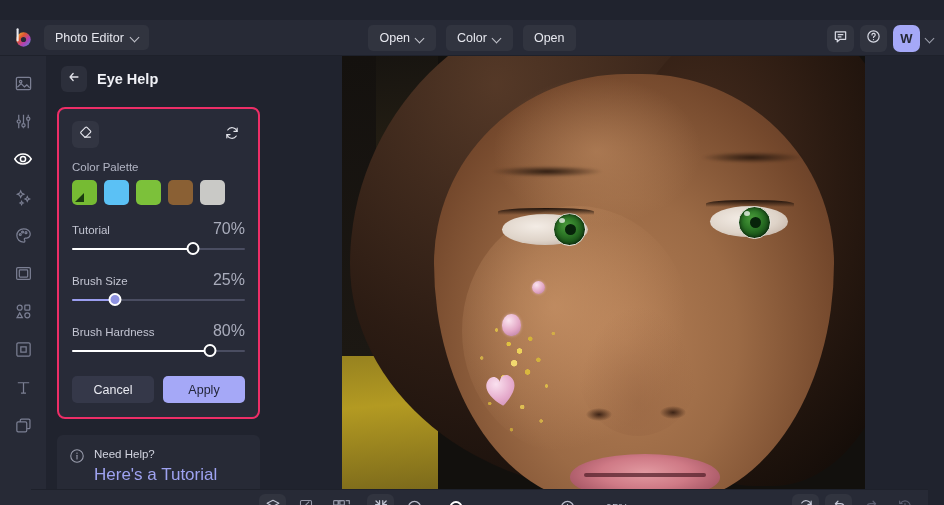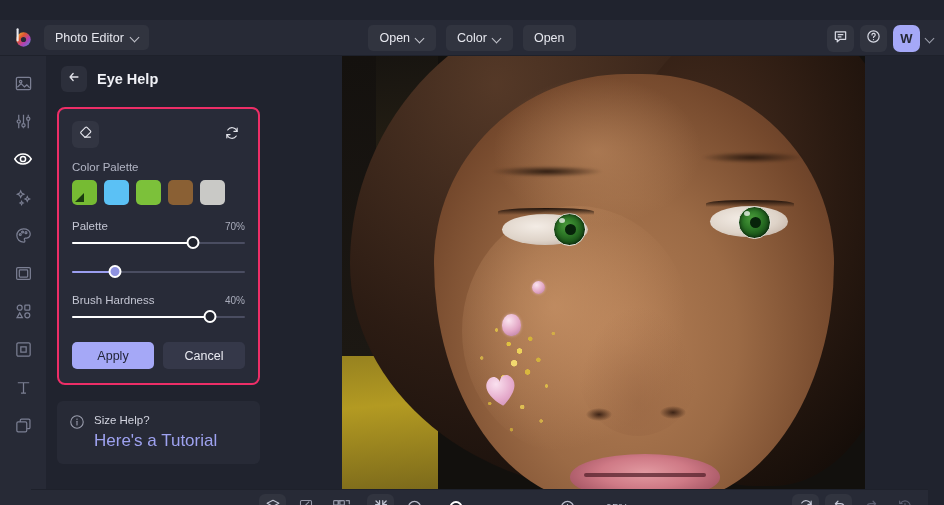--- a/index.html
+++ b/index.html
@@ -118,21 +118,21 @@
   }
   .swatch.selected:after {
     content: ""; position: absolute; left: 3px; bottom: 3px;
     border-left: 9px solid transparent;
     border-bottom: 9px solid #1b3a10;
   }
 
   .slider-row { margin-top: 15px; }
   .slider-head { display: flex; justify-content: space-between; align-items: baseline; }
   .slider-name { font-size: 11.5px; color: #c3c5d2; }
-  .slider-val  { font-size: 10px; color: #a9acbb; }
+  .slider-val  { font-size: 16px; color: #a9acbb; }
   .track {
     position: relative; height: 14px; margin-top: 4px;
   }
   .track .bar {
     position: absolute; top: 6px; left: 0; right: 0; height: 2px;
     background: #4a4d61; border-radius: 2px;
   }
   .track .fill {
     position: absolute; top: 6px; left: 0; height: 2px; border-radius: 2px;
   }
@@ -492,66 +492,70 @@
       <div class="swatches">
         <div class="swatch selected" style="background:#76bb33"></div>
         <div class="swatch" style="background:#5bc1f5"></div>
         <div class="swatch" style="background:#7cc13a"></div>
         <div class="swatch" style="background:#8a6034"></div>
         <div class="swatch" style="background:#c9c9c6"></div>
       </div>
 
       <div class="slider-row">
         <div class="slider-head">
-          <span class="slider-name">Palette</span>
+          <span class="slider-name">Tutorial</span>
           <span class="slider-val">70%</span>
         </div>
         <div class="track">
           <div class="bar"></div>
           <div class="fill" style="width:70%;background:#ffffff"></div>
           <div class="knob hollow" style="left:70%"></div>
         </div>
       </div>
 
       <div class="slider-row">
+        <div class="slider-head">
+          <span class="slider-name">Brush Size</span>
+          <span class="slider-val">25%</span>
+        </div>
         <div class="track">
           <div class="bar"></div>
           <div class="fill" style="width:25%;background:#9b9ef0"></div>
           <div class="knob filled" style="left:25%"></div>
         </div>
       </div>
 
       <div class="slider-row">
         <div class="slider-head">
           <span class="slider-name">Brush Hardness</span>
-          <span class="slider-val">40%</span>
+          <span class="slider-val">80%</span>
         </div>
         <div class="track">
           <div class="bar"></div>
           <div class="fill" style="width:80%;background:#ffffff"></div>
           <div class="knob hollow" style="left:80%"></div>
         </div>
       </div>
 
       <div class="card-actions">
+        <button class="btn btn-cancel">Cancel</button>
         <button class="btn btn-apply">Apply</button>
-        <button class="btn btn-cancel">Cancel</button>
       </div>
     </div>
 
     <div class="help-card">
       <span style="flex:0 0 auto;padding-top:2px">
         <svg width="16" height="16" viewBox="0 0 18 18" fill="none" stroke="#9b9eae" stroke-width="1.2">
           <circle cx="9" cy="9" r="7"></circle>
             <path d="M9 8.2v4.2" stroke-linecap="round"></path>
           <circle cx="9" cy="5.8" r=".8" fill="#9b9eae" stroke="none"></circle>
         </svg>
       </span>
       <div>
-        <div class="help-title">Size Help?</div>
+        <div class="help-title">Need Help?</div>
         <div class="help-link">Here's a Tutorial</div>
       </div>
     </div>
   </div>
 
   <div class="canvas">
     <div class="photo">
       <div class="bg-gold"></div>
       <div class="bg-dark-l"></div>
       <div class="hair"></div>

